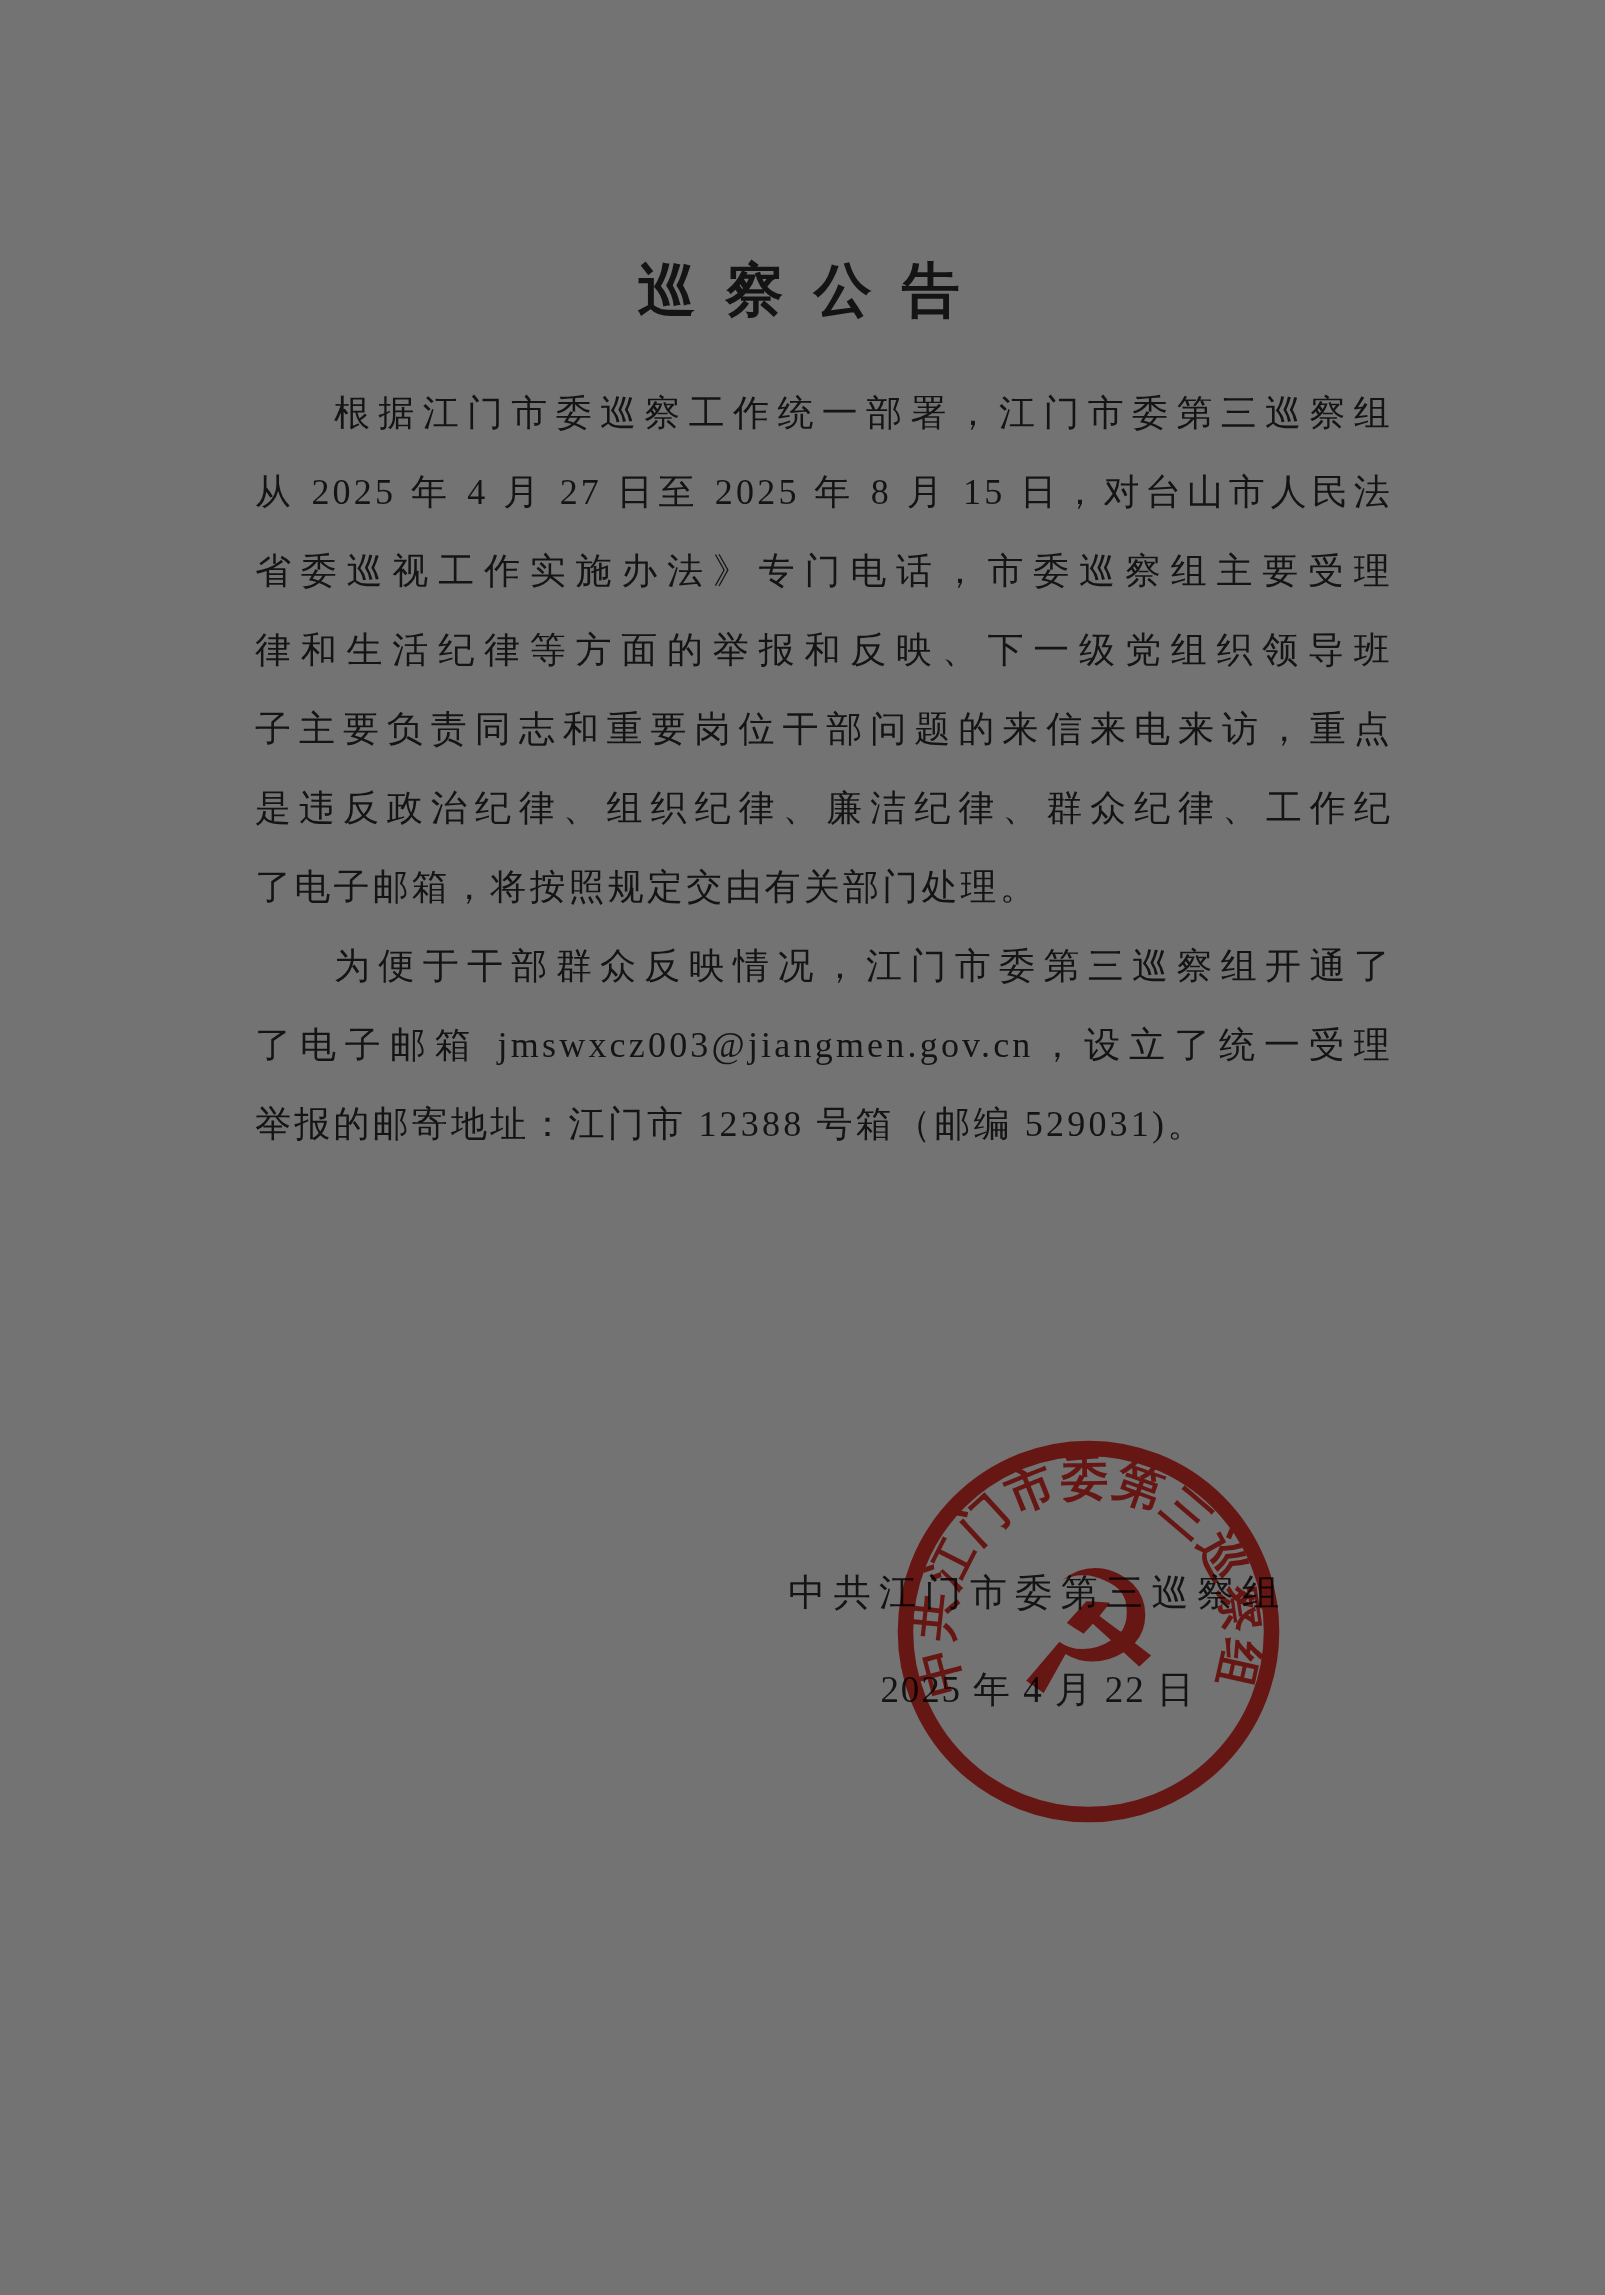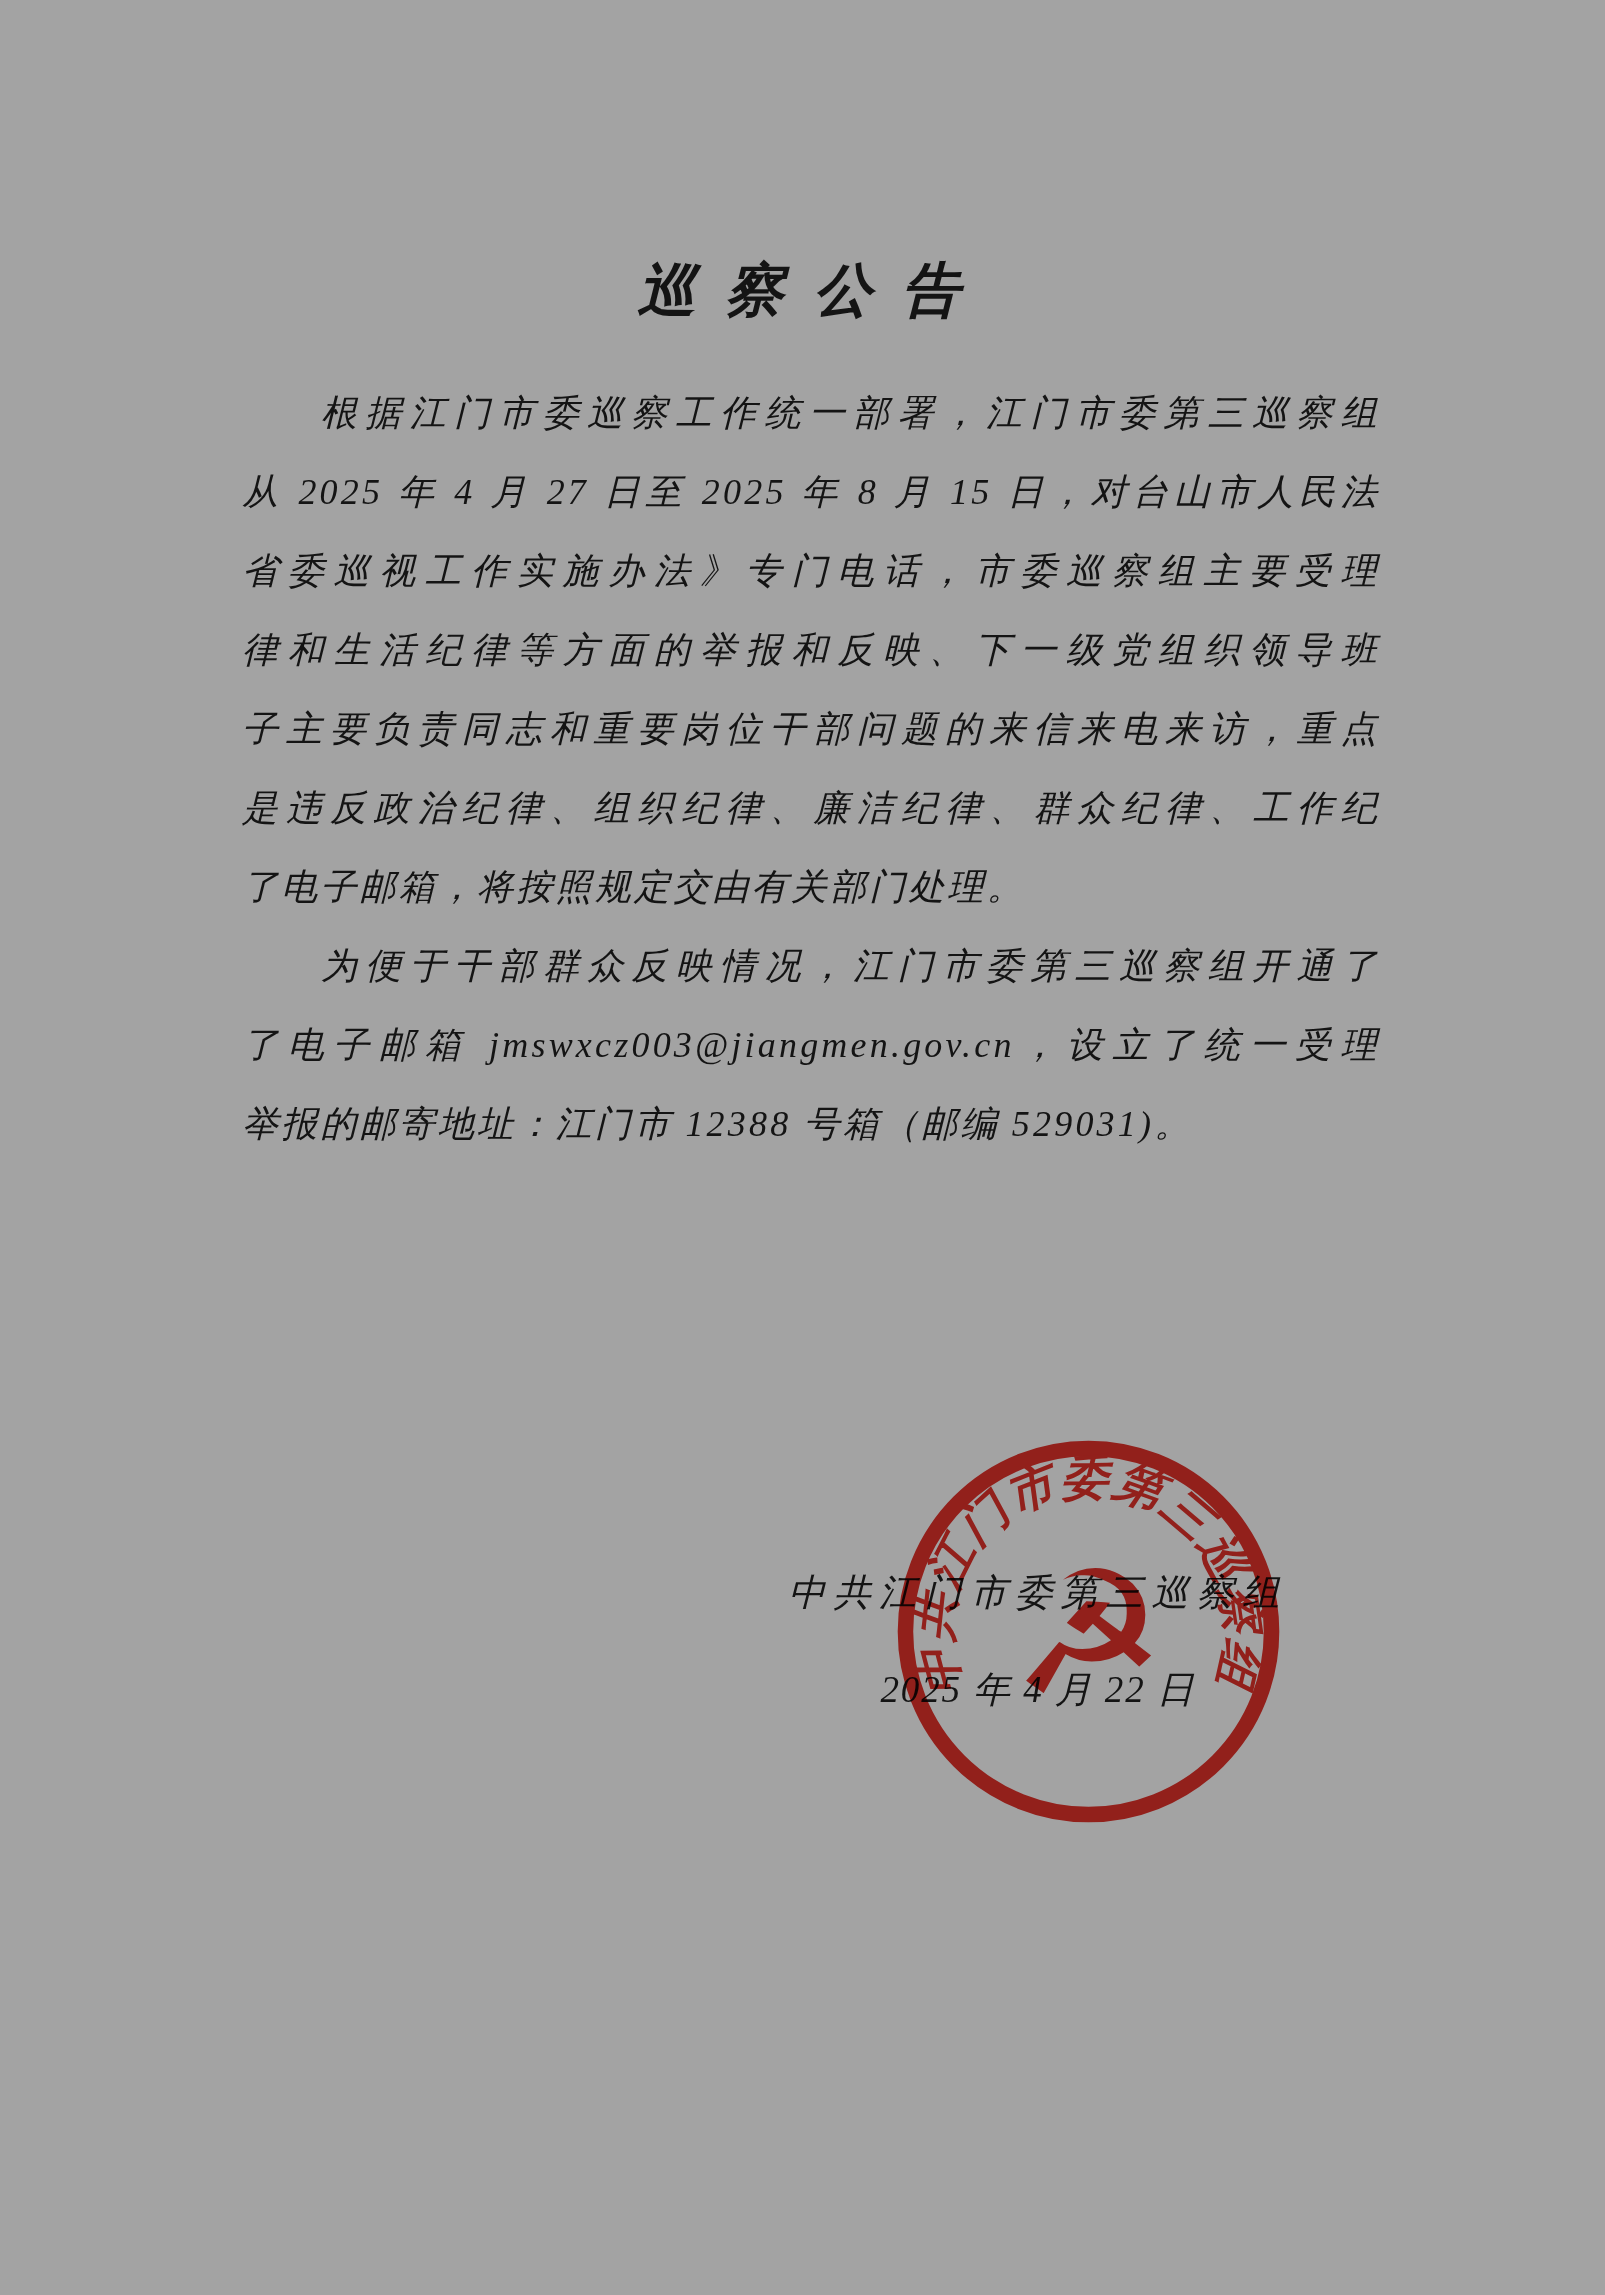--- a/index.html
+++ b/index.html
@@ -4,41 +4,40 @@
 <style>
   html, body {
     margin: 0;
     padding: 0;
     background: #ffffff;
   }
   .page {
     position: relative;
     width: 1605px;
     height: 2295px;
-    background: #a3a3a3;
+    background: #737373;
     overflow: hidden;
     color: #141414;
     font-family: "Liberation Serif", "DejaVu Serif", serif;
-    font-style: italic;
   }
   .doc-title {
     position: absolute;
     top: 213px;
     left: 0;
     width: 100%;
     text-align: center;
     font-size: 58px;
     font-weight: bold;
     letter-spacing: 7.8px;
     white-space: nowrap;
   }
   .doc-body {
     position: absolute;
     top: 374px;
-    left: 242px;
+    left: 255px;
     width: 1138px;
   }
   .line {
     font-size: 36px;
     line-height: 79px;
     letter-spacing: 3.2px;
     text-align: justify;
     text-align-last: justify;
     white-space: normal;
   }

